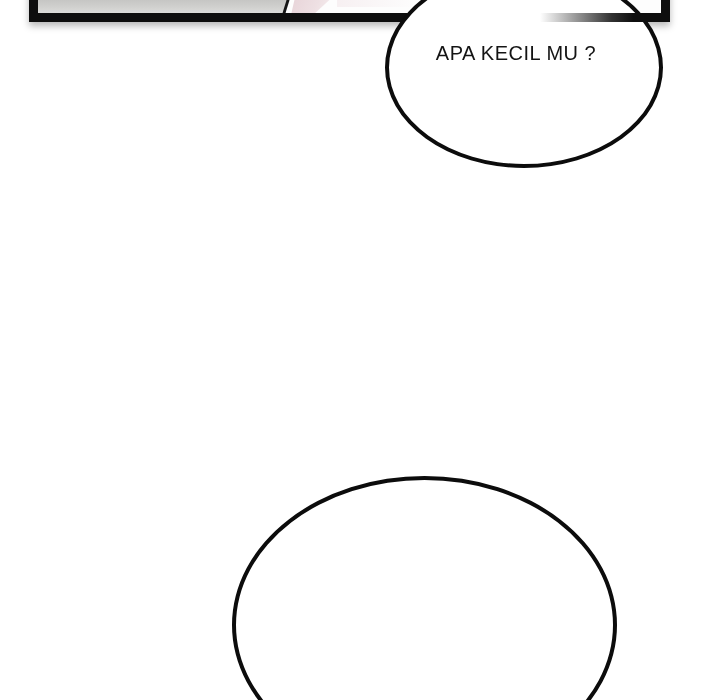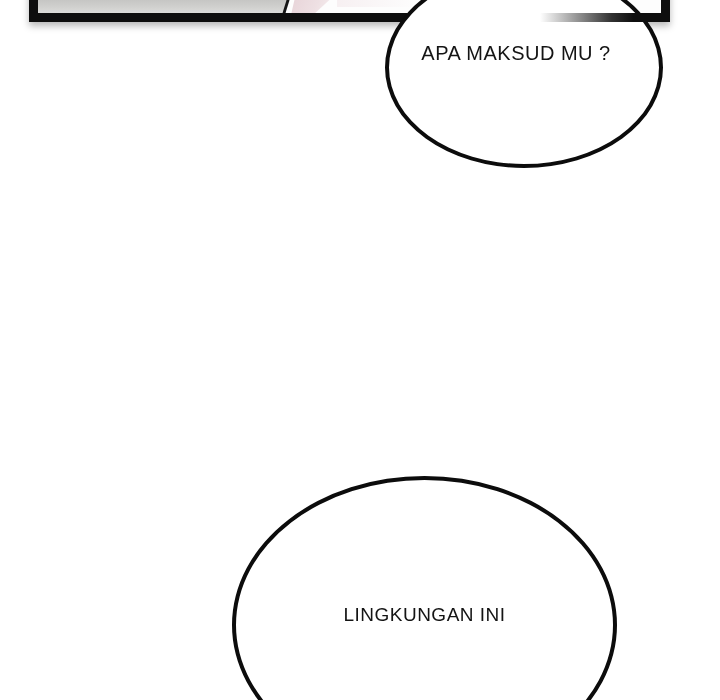--- a/index.html
+++ b/index.html
@@ -85,24 +85,23 @@
 <div class="stage">
 
   <div class="panel">
     <div class="panel-gray"></div>
     <div class="panel-pink"></div>
     <div class="panel-diagonal"></div>
     <div class="panel-tint"></div>
   </div>
 
   <div class="bubble bubble-1">
-    <div class="bubble-text">APA MAKSUD MU ?</div>
+    <div class="bubble-text">APA KECIL MU ?</div>
   </div>
 
   <div class="border-fade"></div>
 
   <div class="bubble bubble-2">
     <div class="bubble-text">
-      <div>LINGKUNGAN INI</div>
     </div>
   </div>
 
 </div>
 
 </body></html>

